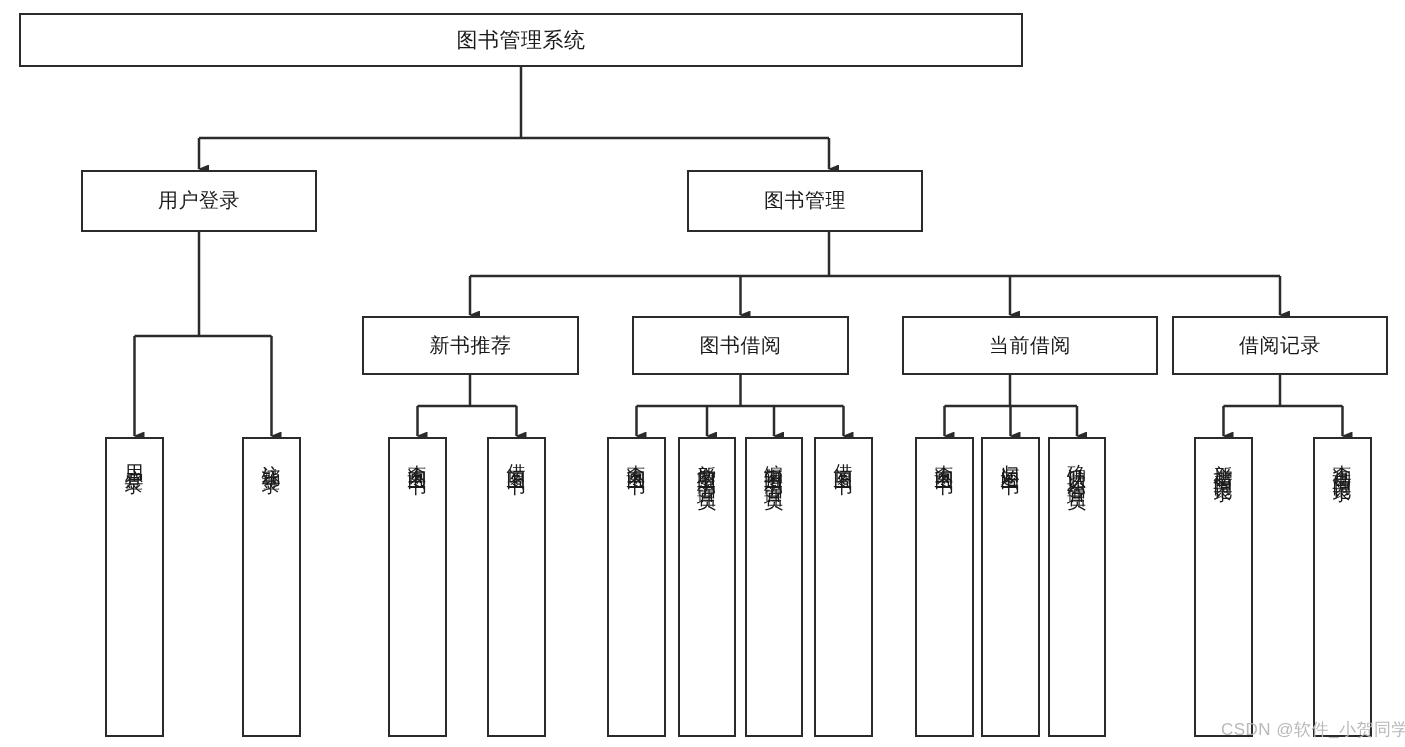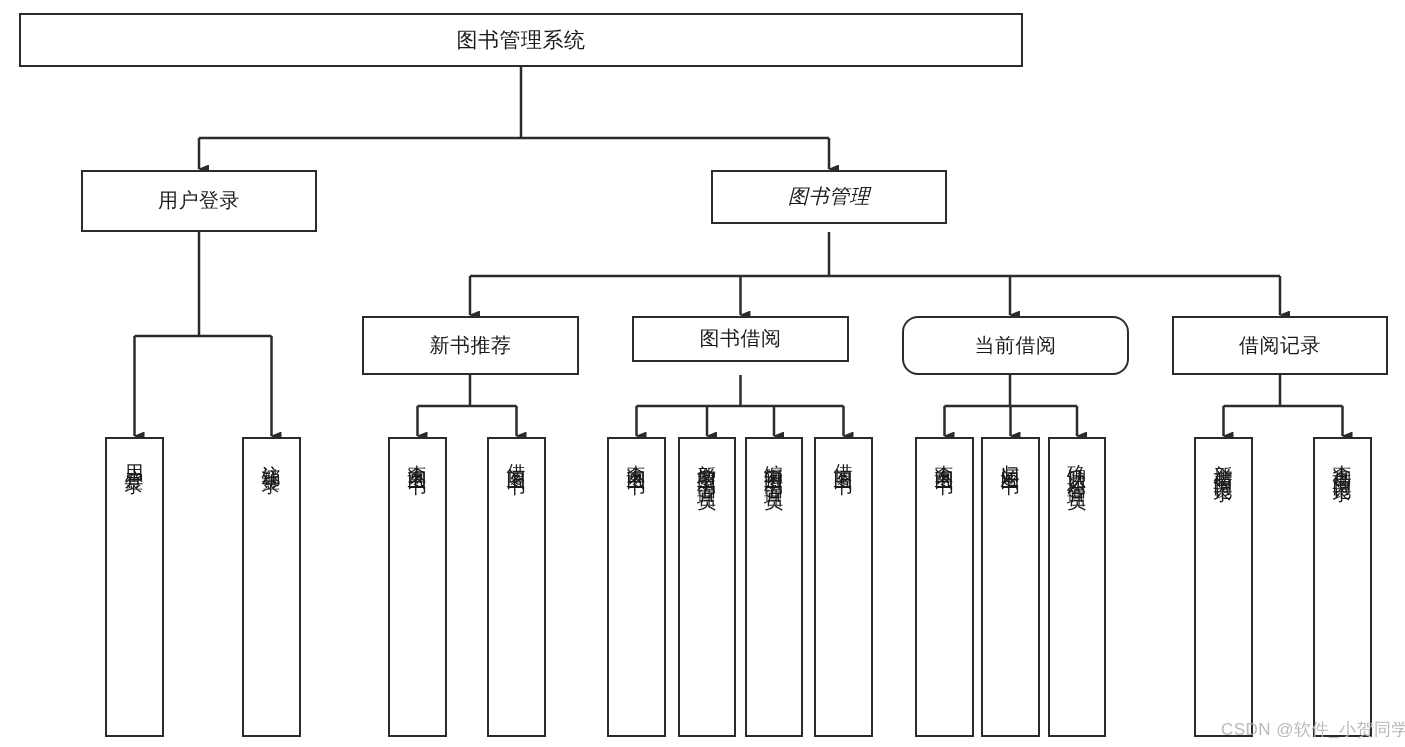--- a/index.html
+++ b/index.html
@@ -115,30 +115,30 @@
       </g>
   </svg>
 
   <div id="nodes">
       <div class="node level-root" style="left: 19px; top: 13px; width: 1004px; height: 54px;">
         <span class="node-label">图书管理系统</span>
       </div>
       <div class="node level-2" style="left: 81px; top: 170px; width: 236px; height: 62px;">
         <span class="node-label">用户登录</span>
       </div>
-      <div class="node level-2" style="left: 711px; top: 170px; width: 236px; height: 54px; font-style: italic;">
+      <div class="node level-2" style="left: 687px; top: 170px; width: 236px; height: 62px;">
         <span class="node-label">图书管理</span>
       </div>
       <div class="node level-3" style="left: 362px; top: 316px; width: 217px; height: 59px;">
         <span class="node-label">新书推荐</span>
       </div>
-      <div class="node level-3" style="left: 632px; top: 316px; width: 217px; height: 46px;">
+      <div class="node level-3" style="left: 632px; top: 316px; width: 217px; height: 59px;">
         <span class="node-label">图书借阅</span>
       </div>
-      <div class="node level-3" style="left: 902px; top: 316px; width: 227px; height: 59px; border-radius: 16px;">
+      <div class="node level-3" style="left: 902px; top: 316px; width: 256px; height: 59px;">
         <span class="node-label">当前借阅</span>
       </div>
       <div class="node level-3" style="left: 1172px; top: 316px; width: 216px; height: 59px;">
         <span class="node-label">借阅记录</span>
       </div>
       <div class="node level-leaf leaf" style="left: 105px; top: 437px; width: 59px; height: 300px;">
         <span class="node-label">用户登录</span>
       </div>
       <div class="node level-leaf leaf" style="left: 242px; top: 437px; width: 59px; height: 300px;">
         <span class="node-label">注销登录</span>

